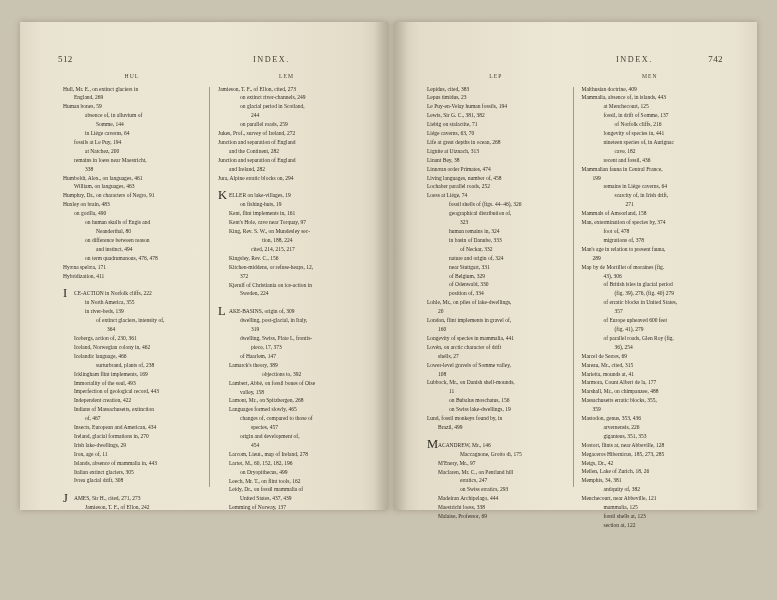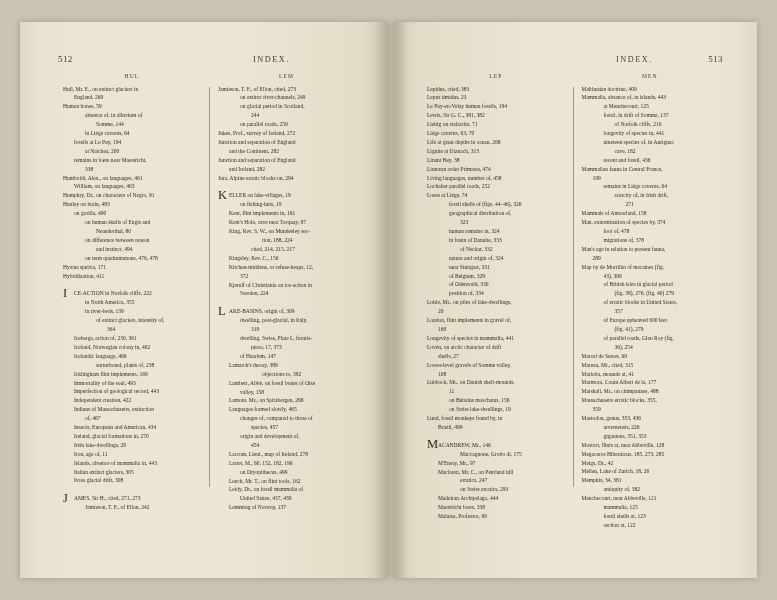--- a/index.html
+++ b/index.html
@@ -22,21 +22,21 @@
     height: 600px;
     background: #c9c3b1;
   }
 
   
   .spread {
     position: absolute;
     top: 22px;
     left: 20px;
     width: 737px;
-    height: 556px;
+    height: 488px;
     display: flex;
     gap: 6px;
   }
   .leaf {
     position: relative;
     background: #e6e0cd;
     box-shadow: 0 0 6px rgba(90,80,60,.35);
   }
   .leaf.left  { width: 368px; }
   .leaf.right { width: 363px; }
@@ -284,21 +284,21 @@
           </div>
         </div>
       </div>
     </div>
 
     <div class="leaf right">
       <div class="page-inner">
         <div class="page-head">
           <div class="folio"></div>
           <div class="head-title">INDEX.</div>
-          <div class="folio right-folio">513</div>
+          <div class="folio right-folio">742</div>
         </div>
         <div class="columns">
           <div class="col col-a">
             <div class="col-head">LEP</div>
             <div class="entries">
                 <p class="entry lv0">Lepidus, cited, 383</p>
                 <p class="entry lv0">Lepus timidus, 23</p>
                 <p class="entry lv0">Le Puy-en-Velay human fossils, 194</p>
                 <p class="entry lv0">Lewis, Sir G. C., 381, 382</p>
                 <p class="entry lv0">Liebig on stalactite, 71</p>

